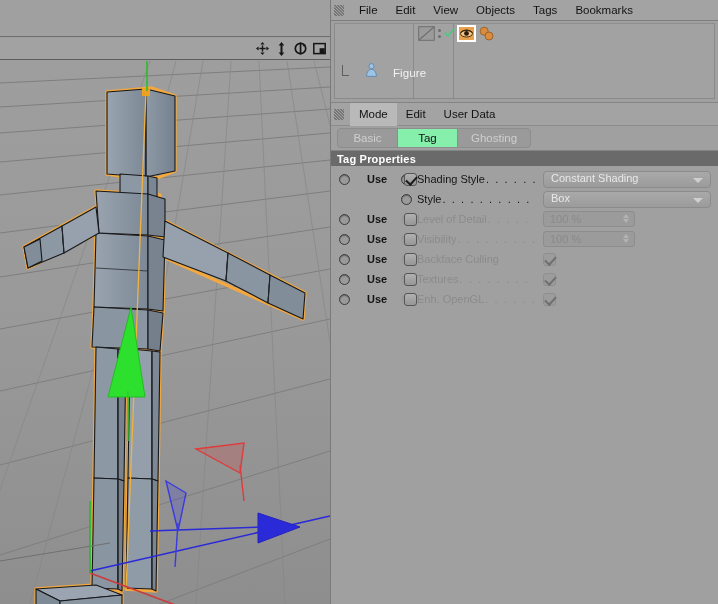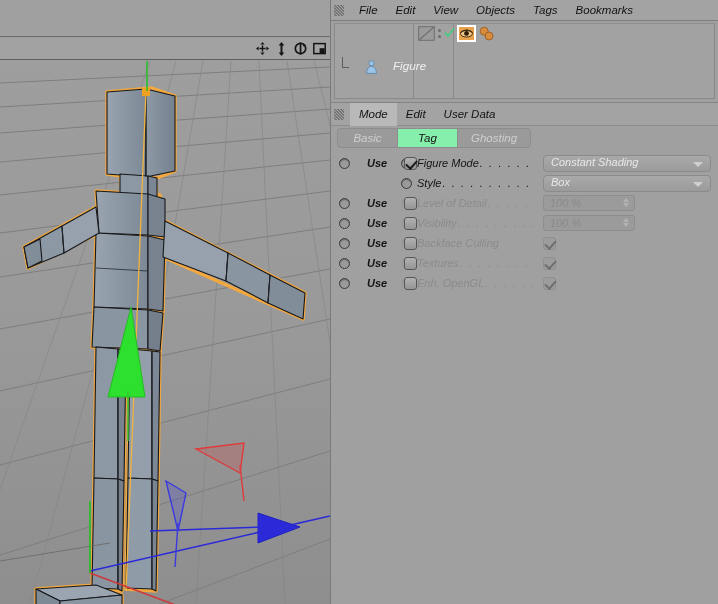--- a/index.html
+++ b/index.html
@@ -4,21 +4,21 @@
 <style>
   * { margin:0; padding:0; box-sizing:border-box; }
   html,body { width:718px; height:604px; overflow:hidden; }
   body {
     font-family:"Liberation Sans", sans-serif;
     font-size:11px;
     background:#9a9a9a;
     color:#1a1a1a;
     -webkit-font-smoothing:antialiased;
   }
-  #app { position:relative; width:718px; height:604px;font-style:italic; }
+  #app { position:relative; width:718px; height:604px; }
 
   
   #viewport-panel {
     position:absolute; left:0; top:0; width:330px; height:604px;
     background:#9d9d9d;
   }
   #viewport-topstrip {
     position:absolute; left:0; top:0; width:330px; height:37px;
     background:#a0a0a0;
     border-bottom:1px solid #6f6f6f;
@@ -85,21 +85,21 @@
     border-top-color:#8e8e8e;
     background:#a2a2a2;
   }
   
   #om-col1 { position:absolute; left:78px; top:0; bottom:0; width:1px; background:#8a8a8a; }
   #om-col2 { position:absolute; left:118px; top:0; bottom:0; width:1px; background:#8a8a8a; }
 
   .om-row { position:relative; height:19px; display:flex; align-items:center; }
   .om-name {
     position:absolute; left:0; top:0; width:78px; height:19px;
-    display:flex; align-items:flex-start; gap:15px; padding-left:6px;margin-top:36px;
+    display:flex; align-items:flex-end; gap:15px; padding-left:6px;margin-top:36px;
   }
   .om-hier {
     width:9px; height:11px; position:relative; flex:none;
   }
   .om-hier::before {
     content:""; position:absolute; left:1px; top:-3px; width:1px; height:10px; background:#5d5d5d;
   }
   .om-hier::after {
     content:""; position:absolute; left:1px; top:7px; width:7px; height:1px; background:#5d5d5d;
   }
@@ -500,33 +500,34 @@
 
 
     <div id="attr-tabs">
       <div id="tabs-inner">
         <div class="tab">Basic</div>
         <div class="tab active">Tag</div>
         <div class="tab">Ghosting</div>
       </div>
     </div>
 
+    <div id="section-header">Tag Properties</div>
 
     <div id="props">
 
       <div class="prow">
         <div class="use-cell">
           <span class="radio"></span>
           <span class="use-lbl">Use</span>
           <span class="chk on"></span>
         </div>
         <div class="label-cell">
           <span class="radio"></span>
           <span class="lead">
-            <span class="txt">Figure Mode</span>
+            <span class="txt">Shading Style</span>
             <span class="dotfill">. . . . . . . . . . . . . . .</span>
           </span>
         </div>
         <div class="ctrl-cell">
           <div class="combo">
             <span>Constant Shading</span>
             <span class="arrow"></span>
           </div>
         </div>
       </div>

